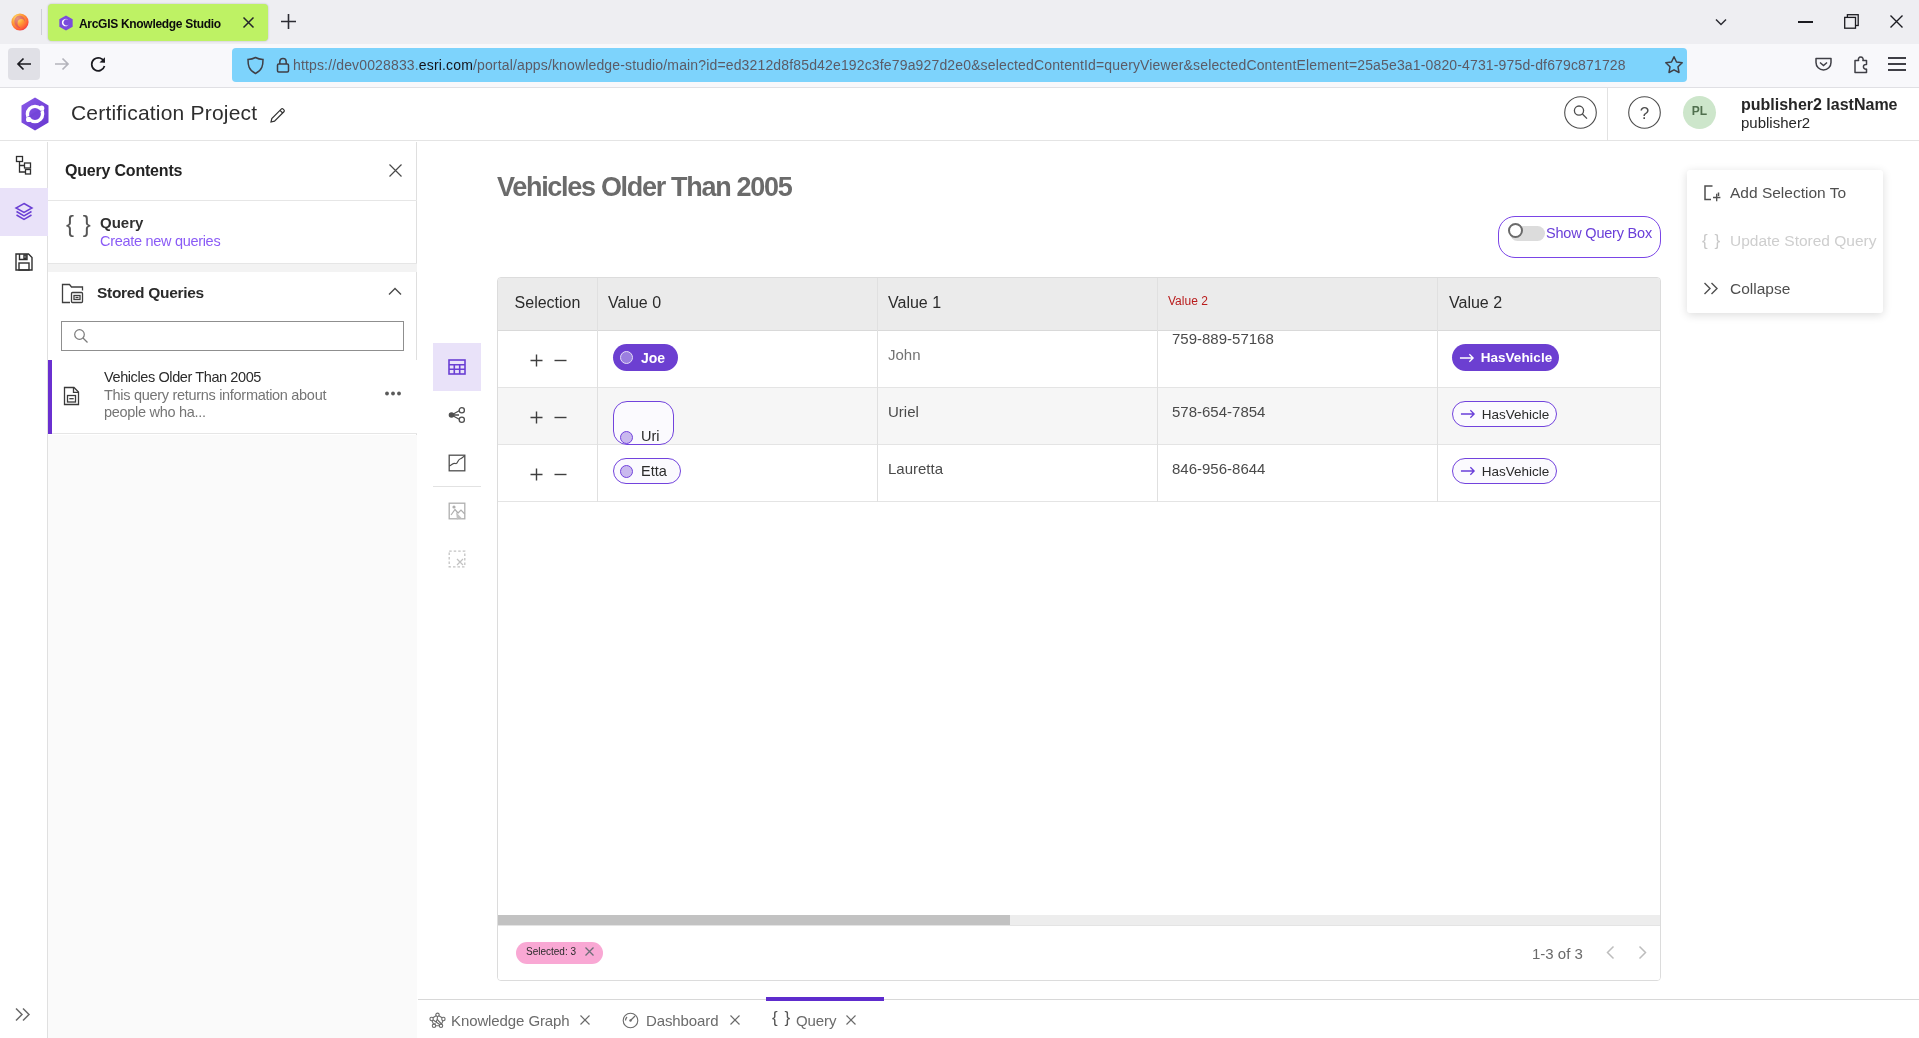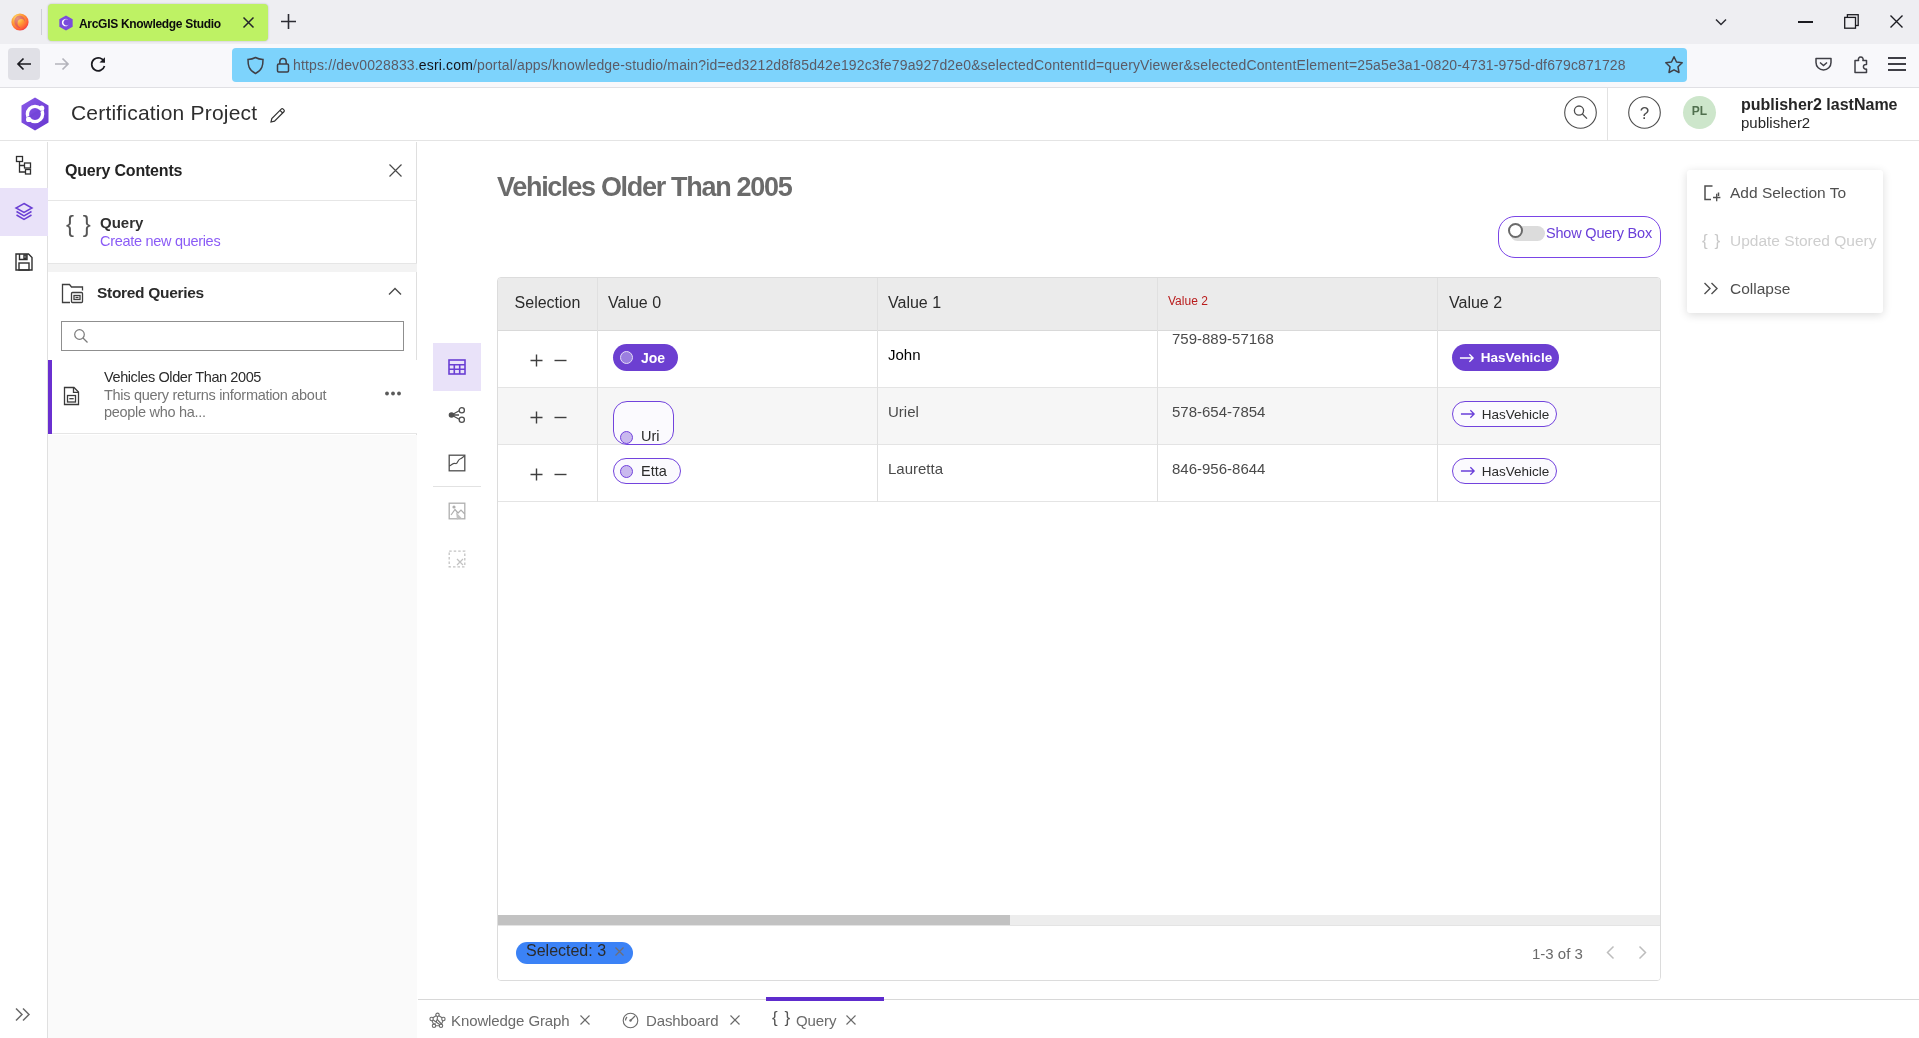--- a/index.html
+++ b/index.html
@@ -298,21 +298,21 @@
       <path d="M0.5 6.5 H12.5" stroke="#3f3f3f" stroke-width="1.4"></path>
     </svg>
 
   <div class="abs" style="left:195px;top:202px;height:27px;background:#6c3fd1;border-radius:14px;color:#fff;font-size:14px;font-weight:700;display:flex;align-items:center;padding:0 13px 0 7px">
     <span style="width:13px;height:13px;border-radius:50%;background:#9b7fe0;border:1.5px solid #e4dcf6;display:inline-block;margin-right:8px"></span>Joe</div>
   <div class="abs" style="left:195px;top:259px;height:44px;background:#fbfafe;border:1.5px solid #7243dd;border-radius:14px;color:#2b2b2b;font-size:14.5px;display:flex;align-items:flex-end;padding:0 13px 0 6px">
     <span style="width:13px;height:13px;border-radius:50%;background:#c9b9ee;border:1.5px solid #7243dd;display:inline-block;margin-right:8px"></span>Uri</div>
   <div class="abs" style="left:195px;top:316px;height:26px;background:#fbfafe;border:1.5px solid #7243dd;border-radius:14px;color:#2b2b2b;font-size:14.5px;display:flex;align-items:center;padding:0 13px 0 6px">
     <span style="width:13px;height:13px;border-radius:50%;background:#c9b9ee;border:1.5px solid #7243dd;display:inline-block;margin-right:8px"></span>Etta</div>
 
-  <div class="abs" style="left:470px;top:204px;font-size:15px;color:#000000">John</div>
+  <div class="abs" style="left:470px;top:204px;font-size:15px;color:#737373">John</div>
   <div class="abs" style="left:470px;top:261px;font-size:15px;color:#4a4a4a">Uriel</div>
   <div class="abs" style="left:470px;top:318px;font-size:15px;color:#4a4a4a">Lauretta</div>
   <div class="abs" style="left:754px;top:188px;font-size:15px;color:#4a4a4a">759-889-57168</div>
   <div class="abs" style="left:754px;top:261px;font-size:15px;color:#4a4a4a">578-654-7854</div>
   <div class="abs" style="left:754px;top:318px;font-size:15px;color:#4a4a4a">846-956-8644</div>
 
   <div class="abs" style="left:1034px;top:202px;width:107px;height:27px;background:#6c3fd1;border-radius:14px;color:#fff;font-size:13.5px;font-weight:700;display:flex;align-items:center;justify-content:center">
     <svg width="16" height="10" viewBox="0 0 17 10" style="margin-right:6px">
         <path d="M1 5 H15 M11 1 L15 5 L11 9" fill="none" stroke="#fff" stroke-width="1.4"></path>
       </svg>HasVehicle</div>
@@ -322,21 +322,21 @@
       </svg>HasVehicle</div>
   <div class="abs" style="left:1034px;top:316px;width:105px;height:26px;background:#fbfafe;border:1.5px solid #7243dd;border-radius:14px;color:#2b2b2b;font-size:13.5px;display:flex;align-items:center;justify-content:center">
     <svg width="16" height="10" viewBox="0 0 17 10" style="margin-right:6px">
         <path d="M1 5 H15 M11 1 L15 5 L11 9" fill="none" stroke="#6a3fd9" stroke-width="1.4"></path>
       </svg>HasVehicle</div>
 
   <div class="abs" style="left:80px;top:773px;width:1162px;height:10px;background:#ededed"></div>
   <div class="abs" style="left:80px;top:773px;width:512px;height:10px;background:#c2c2c2"></div>
 
   <div class="abs" style="left:80px;top:783px;width:1162px;height:55px;background:#fff;border-top:1px solid #e4e4e4;border-radius:0 0 3px 3px"></div>
-  <div class="abs" style="left:98px;top:800px;height:22px;background:#3b82f6;border-radius:11px;display:flex;align-items:center;padding:0 8px 4px 10px;font-size:16px;color:#2b2b2b">Selected: 3<svg width="11" height="11" viewBox="0 0 11 11" style="margin-left:8px">
+  <div class="abs" style="left:98px;top:800px;height:22px;background:#f9a8d4;border-radius:11px;display:flex;align-items:center;padding:0 8px 4px 10px;font-size:10px;color:#2b2b2b">Selected: 3<svg width="11" height="11" viewBox="0 0 11 11" style="margin-left:8px">
         <path d="M1.5 1.5 L9.5 9.5 M9.5 1.5 L1.5 9.5" stroke="#6e6e78" stroke-width="1.3"></path>
       </svg></div>
   <div class="abs" style="left:1114px;top:803px;font-size:15px;color:#6a6a6a">1-3 of 3</div>
   <svg class="abs" style="left:1188px;top:803px" width="9" height="15" viewBox="0 0 9 15">
       <path d="M7.5 1.5 L1.5 7.5 L7.5 13.5" fill="none" stroke="#bdbdbd" stroke-width="1.5"></path>
     </svg>
   <svg class="abs" style="left:1220px;top:803px" width="9" height="15" viewBox="0 0 9 15">
       <path d="M1.5 1.5 L7.5 7.5 L1.5 13.5" fill="none" stroke="#bdbdbd" stroke-width="1.5"></path>
     </svg>
 

